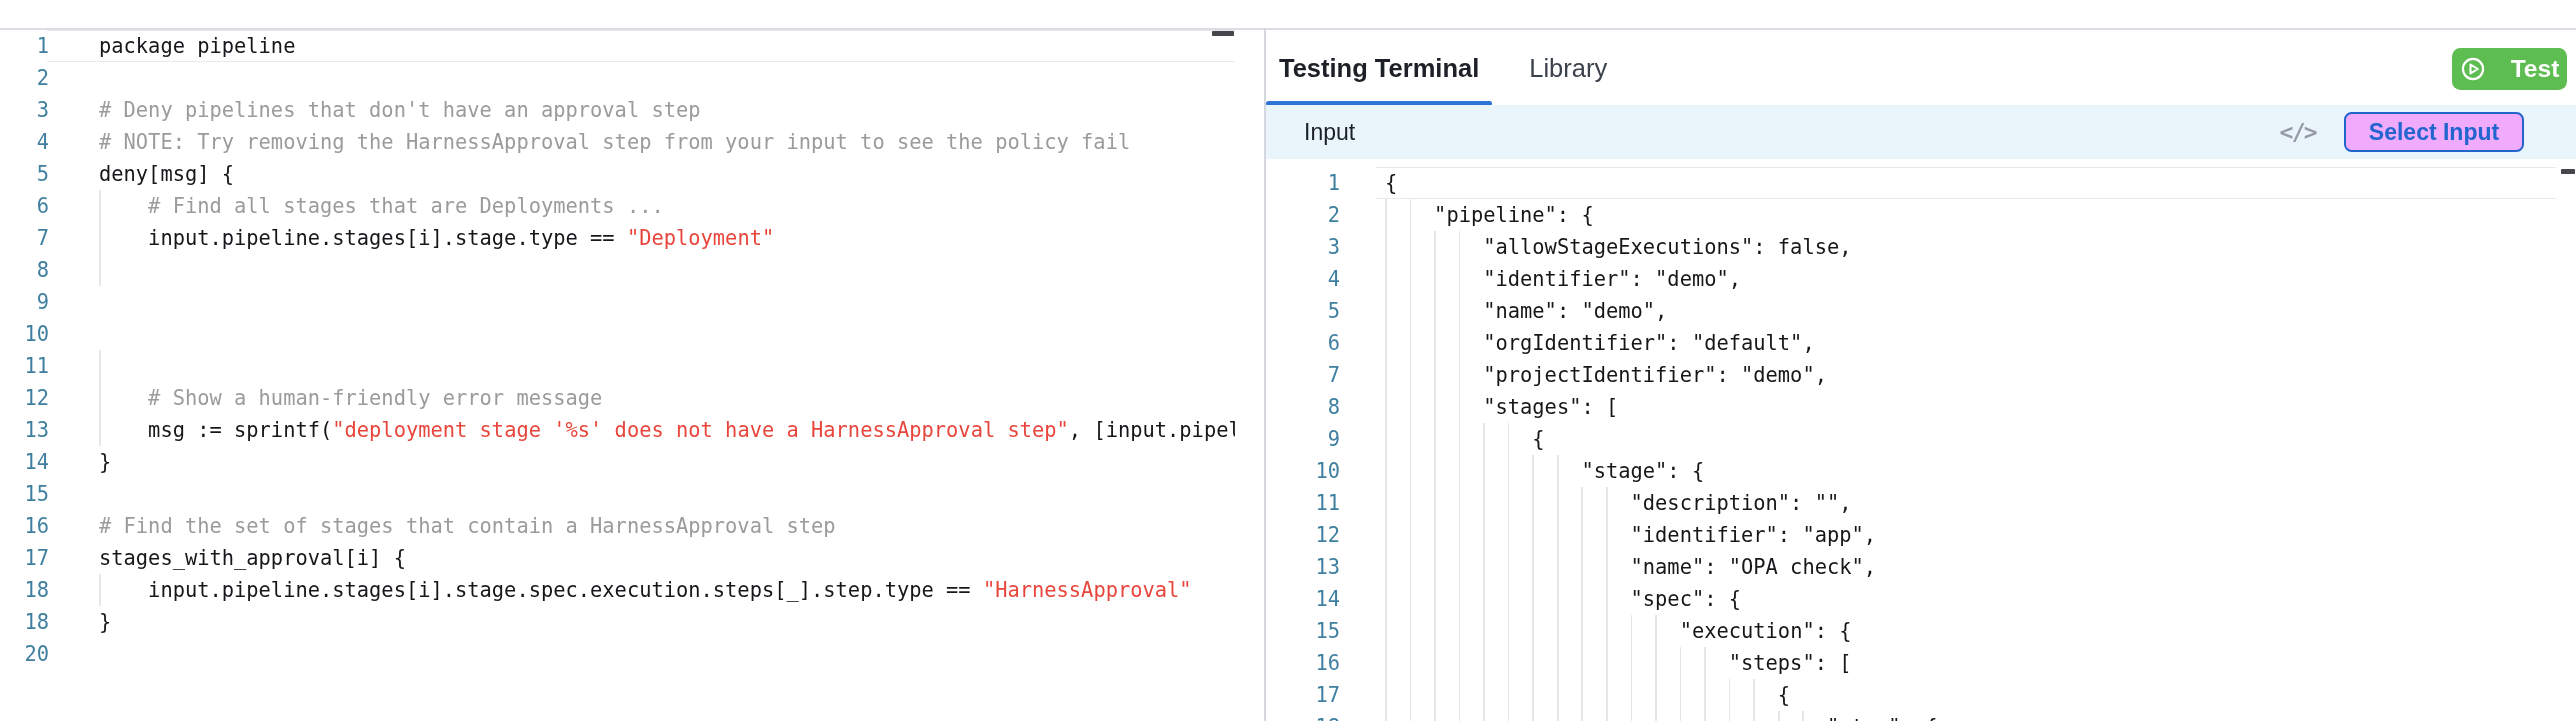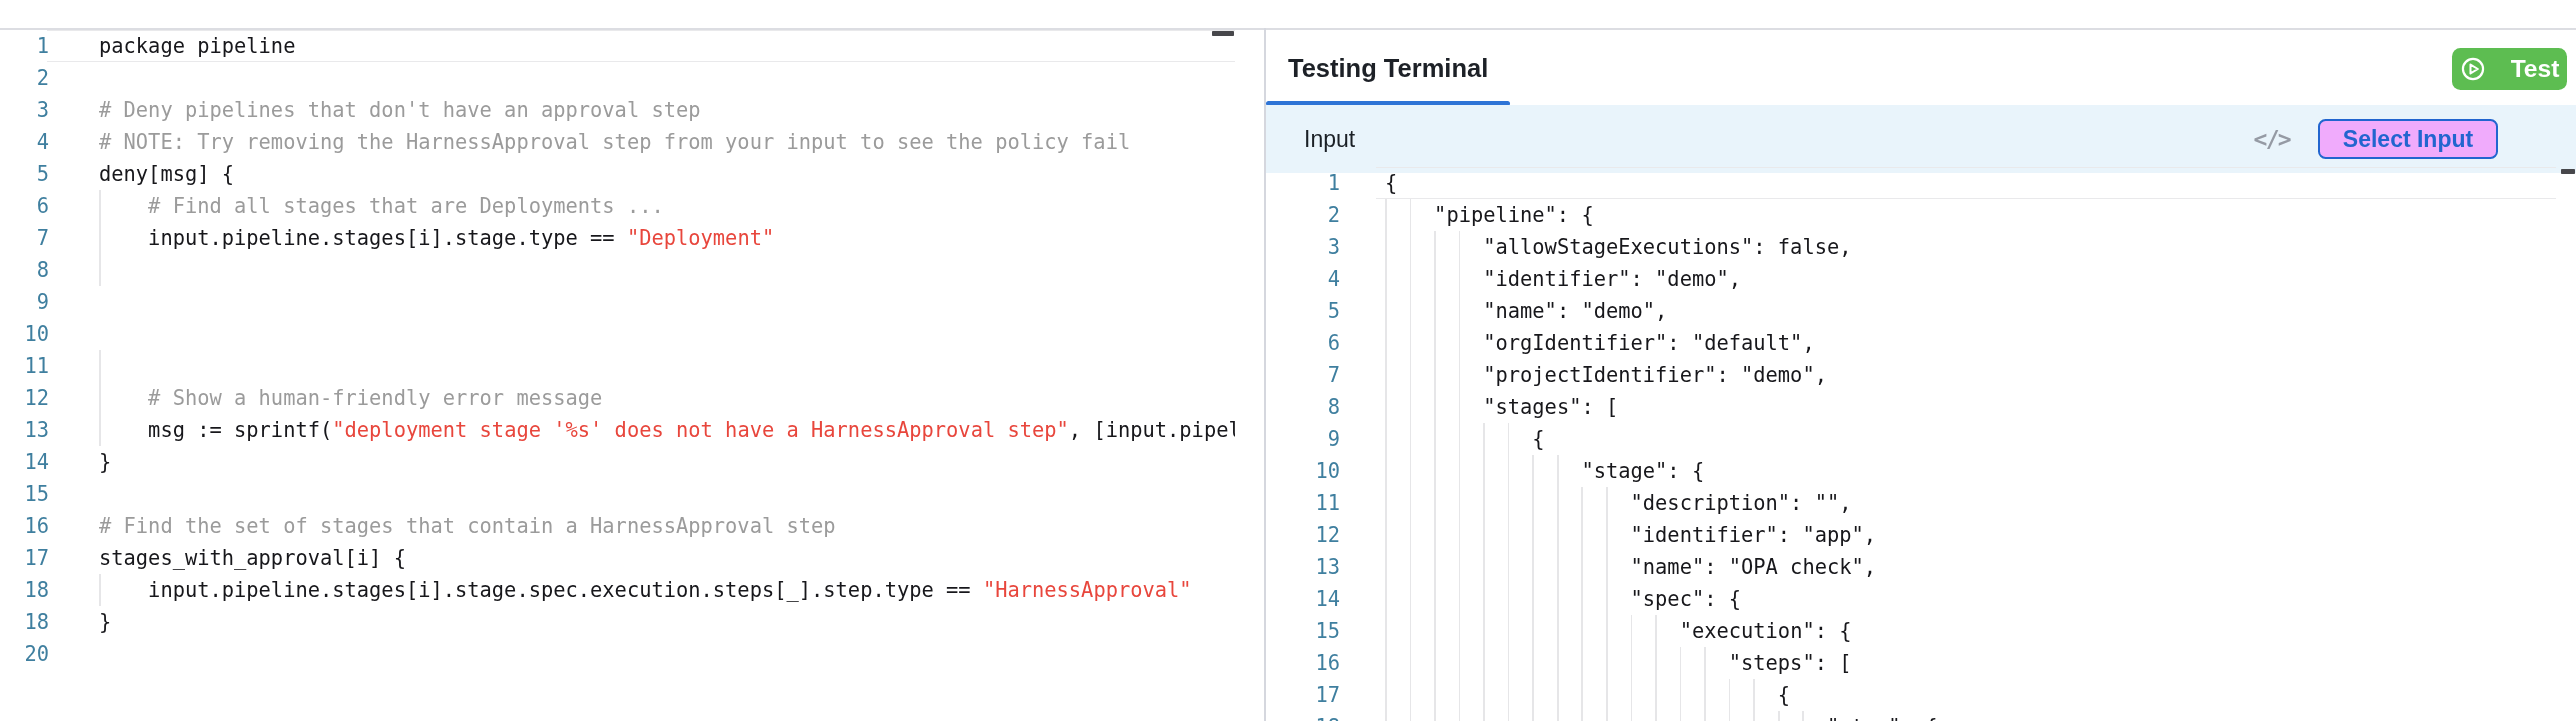--- a/index.html
+++ b/index.html
@@ -34,33 +34,33 @@
   .right-ed .code{margin-left:45px}
   .right-ed .ind{background:repeating-linear-gradient(90deg,var(--guide) 0 1.7px,transparent 1.7px 2ch)}
   .right-ed .curbox{left:110px;right:7.6px}
 
   .ruler-dash{position:absolute;background:#47474b;border-radius:0.8px}
   .ruler-dash.left{left:1212px;top:31px;width:22px;height:5.1px}
   .ruler-dash.right{left:2561px;top:169px;width:14.4px;height:5.1px}
 
   
   .tabs{position:absolute;left:1266px;top:30px;height:76px;display:flex;align-items:stretch}
-  .tab{position:relative;display:flex;align-items:center;padding:0 22px;
+  .tab{position:relative;display:flex;align-items:center;padding:0 13px;
        font-size:25.5px;font-weight:700;color:#1d2127;cursor:pointer}
   .tab.active::after{content:"";position:absolute;left:0;right:0;bottom:0;height:5.1px;
        border-radius:3.4px;background:var(--accent-blue)}
   .tab.secondary{font-weight:400;color:#3c424c;margin-left:24px}
 
   .test-btn{position:absolute;left:2452px;top:48px;width:115px;height:42px;
        background:var(--button-green);border-radius:8.5px;border:none;
        display:flex;align-items:center;justify-content:center;gap:25px;
        color:#fff;font-family:"Liberation Sans",sans-serif;font-size:24.6px;font-weight:700;cursor:pointer}
 
-  .input-bar{position:absolute;left:1266px;top:105px;width:1310px;height:68px;
-       background:var(--input-bar-bg);display:flex;align-items:center;padding:0 78px 0 38px}
+  .input-bar{position:absolute;left:1266px;top:105px;width:1310px;height:54px;
+       background:var(--input-bar-bg);display:flex;align-items:center;padding:0 52px 0 38px}
   .input-title{font-size:23px;color:#1b2026}
   .code-icon{margin-left:auto;color:#959aa4;font:700 23px "DejaVu Sans Mono",monospace;
        letter-spacing:-1.7px;cursor:pointer;user-select:none}
   .select-btn{margin-left:28px;width:180px;height:40px;background:#f0abfc;
        border:2.5px solid var(--select-blue);border-radius:7.6px;color:var(--select-blue);
        font-family:"Liberation Sans",sans-serif;font-size:23px;font-weight:700;
        display:flex;align-items:center;justify-content:center;cursor:pointer}
 </style>
 </head>
 <body>
@@ -92,20 +92,23 @@
       <div class="row"><span class="ln">20</span><span class="code"></span></div>
     </div>
   <div class="ruler-dash left"></div>
 
   <div class="divider"></div>
 
   <div class="tabs">
     <div class="tab active">
       <span>Testing Terminal</span>
     </div>
+    <div class="tab secondary">
+      <span>Library</span>
+    </div>
   </div>
 
   <button class="test-btn">
     <span style="display:flex">
       <svg width="26" height="26" viewBox="0 0 31 31" fill="none">
         <circle cx="15.5" cy="15.5" r="12" stroke="#ffffff" stroke-width="2.6"></circle>
         <path d="M12.5 10.2 L21.3 15.5 L12.5 20.8 Z" stroke="#ffffff" stroke-width="2.4" stroke-linejoin="round" fill="none"></path>
       </svg>
     </span>
     <span>Test</span>

